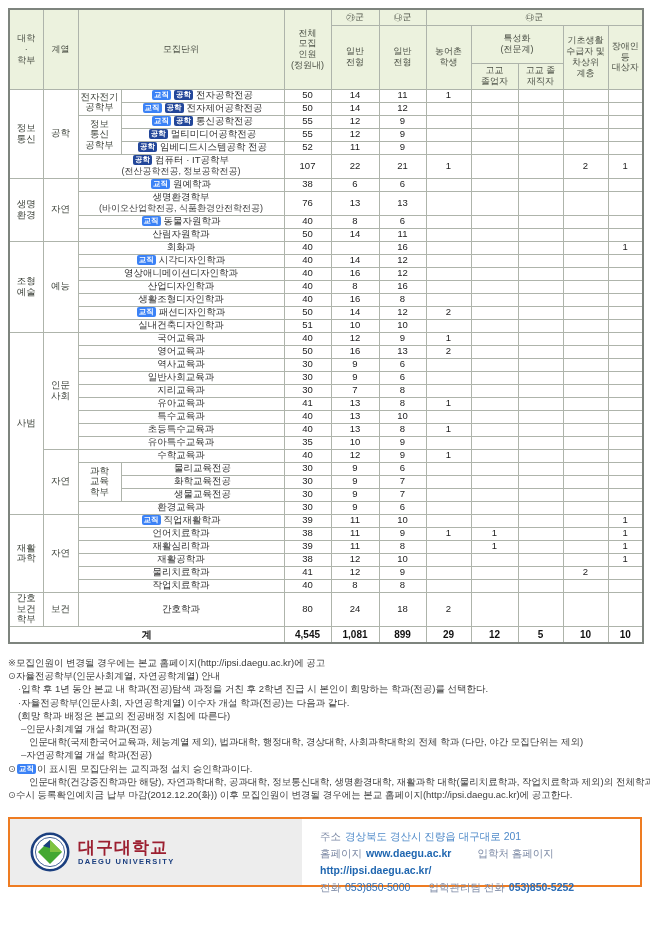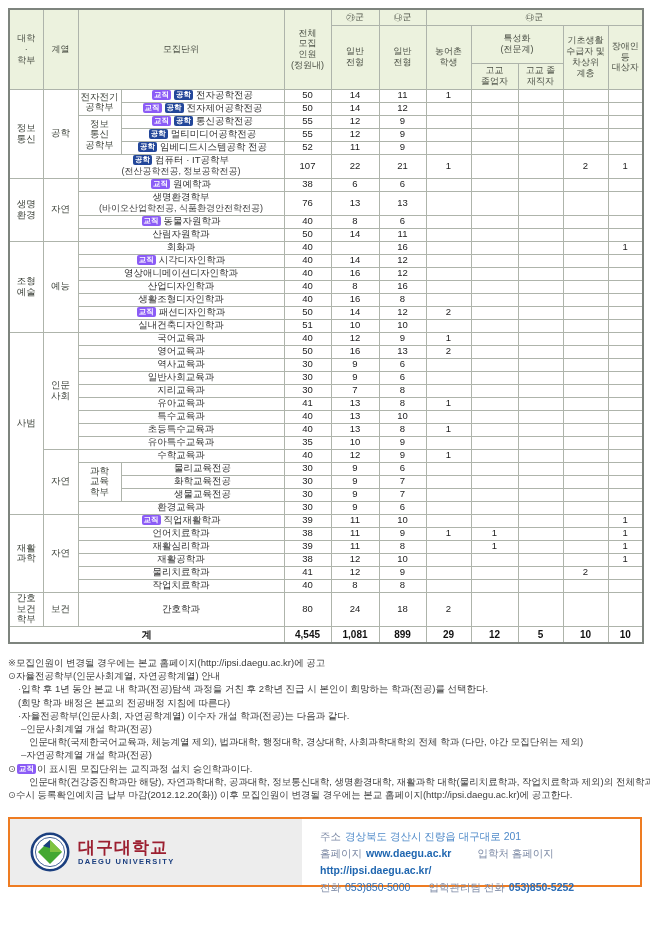--- a/index.html
+++ b/index.html
@@ -19,21 +19,21 @@
   table.tbl td { font-size:9.5px; line-height:1.1; height:13px; padding:0 2px; text-align:center; }
   td.college, td.cat, td.group { white-space:pre-line; color:#3d423a; font-size:9.5px; }
   td.unit { text-align:left; padding-left:5px; color:#333; }
   td.unit.center { text-align:center; padding-left:2px;margin-top:32px; }
   td.num { color:#222; }
   tr.tall td { height:24px; }
   tr.tall3 td { height:34px; }
   tr.total-row td { font-weight:bold; height:17px; font-size:10px; color:#111; }
   .badge { display:inline-block; font-size:7.5px; font-weight:bold; color:#fff; line-height:1.25;
            padding:0 2px; border-radius:2px; margin-right:3px; vertical-align:1px; letter-spacing:0; }
-  .b-red  { background:#8b5cf6; }
+  .b-red  { background:#3b82f6; }
   .b-blue { background:#23479a; }
   td.unit .sub { font-size:9px; color:#3b3b3b; }
 
   
   .notes { margin-top:12px; font-size:9.5px; line-height:13.2px; color:#3a3a3a; }
   .note { white-space:nowrap; }
   .note .mk { display:inline-block; color:#555; }
   .ind0 { padding-left:0; }
   .ind1 { padding-left:10px; }
   .ind2 { padding-left:13px; }
@@ -570,22 +570,22 @@
           <td class="num">10</td>
           <td class="num">10</td>
         </tr>
       </tbody>
   </table>
 
   <div class="notes" id="notes">
       <div class="note ind0"><span class="mk">※ </span><span>모집인원이 변경될 경우에는 본교 홈페이지(http://ipsi.daegu.ac.kr)에 공고</span></div>
       <div class="note ind0"><span class="mk">⊙ </span><span>자율전공학부(인문사회계열, 자연공학계열) 안내</span></div>
       <div class="note ind1"><span class="mk">· </span><span>입학 후 1년 동안 본교 내 학과(전공)탐색 과정을 거친 후 2학년 진급 시 본인이 희망하는 학과(전공)를 선택한다.</span></div>
+      <div class="note ind1"><span class="mk">· </span><span>자율전공학부(인문사회, 자연공학계열) 이수자 개설 학과(전공)는 다음과 같다.</span></div>
       <div class="note ind1"><span>(희망 학과 배정은 본교의 전공배정 지침에 따른다)</span></div>
-      <div class="note ind1"><span class="mk">· </span><span>자율전공학부(인문사회, 자연공학계열) 이수자 개설 학과(전공)는 다음과 같다.</span></div>
       <div class="note ind2"><span class="mk">– </span><span>인문사회계열 개설 학과(전공)</span></div>
       <div class="note ind3"><span>인문대학(국제한국어교육과, 체능계열 제외), 법과대학, 행정대학, 경상대학, 사회과학대학의 전체 학과 (다만, 야간 모집단위는 제외)</span></div>
       <div class="note ind2"><span class="mk">– </span><span>자연공학계열 개설 학과(전공)</span></div>
       <div class="note ind0"><span class="mk">⊙ </span><span class="badge b-red">교직</span><span>이 표시된 모집단위는 교직과정 설치 승인학과이다.</span></div>
       <div class="note ind3"><span>인문대학(건강증진학과만  해당), 자연과학대학, 공과대학, 정보통신대학, 생명환경대학, 재활과학 대학(물리치료학과, 작업치료학과 제외)의 전체학과</span></div>
       <div class="note ind0"><span class="mk">⊙ </span><span>수시 등록확인예치금 납부 마감(2012.12.20(화)) 이후 모집인원이 변경될 경우에는 본교 홈페이지(http://ipsi.daegu.ac.kr)에 공고한다.</span></div>
     </div>
 
   <div class="footer">
     <div class="logo-box">

